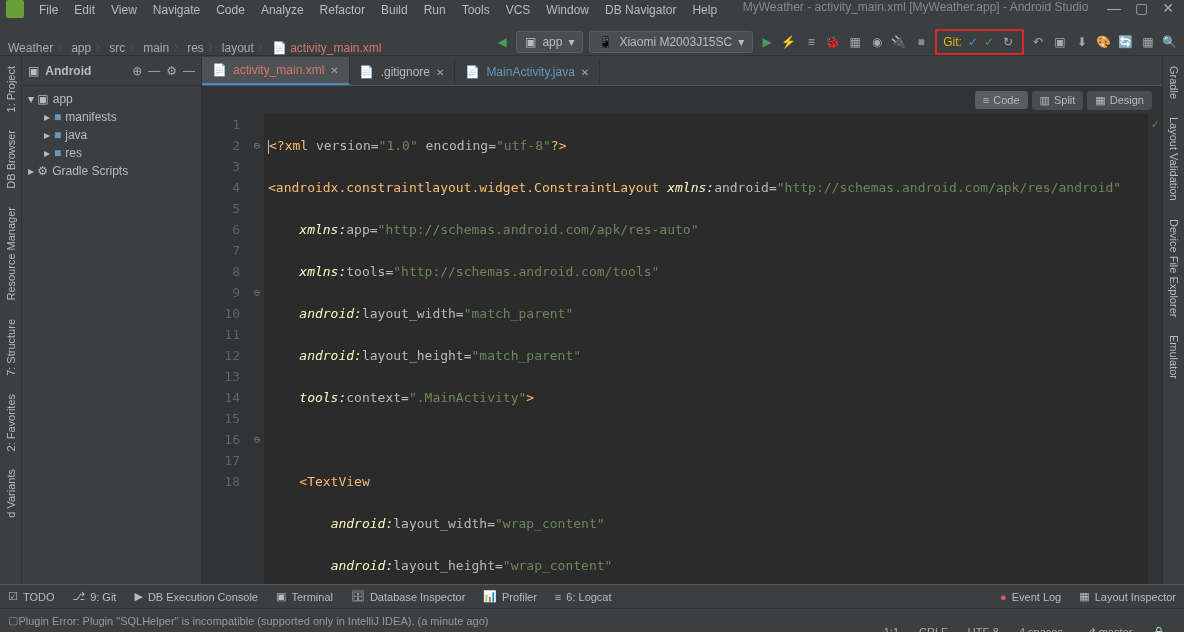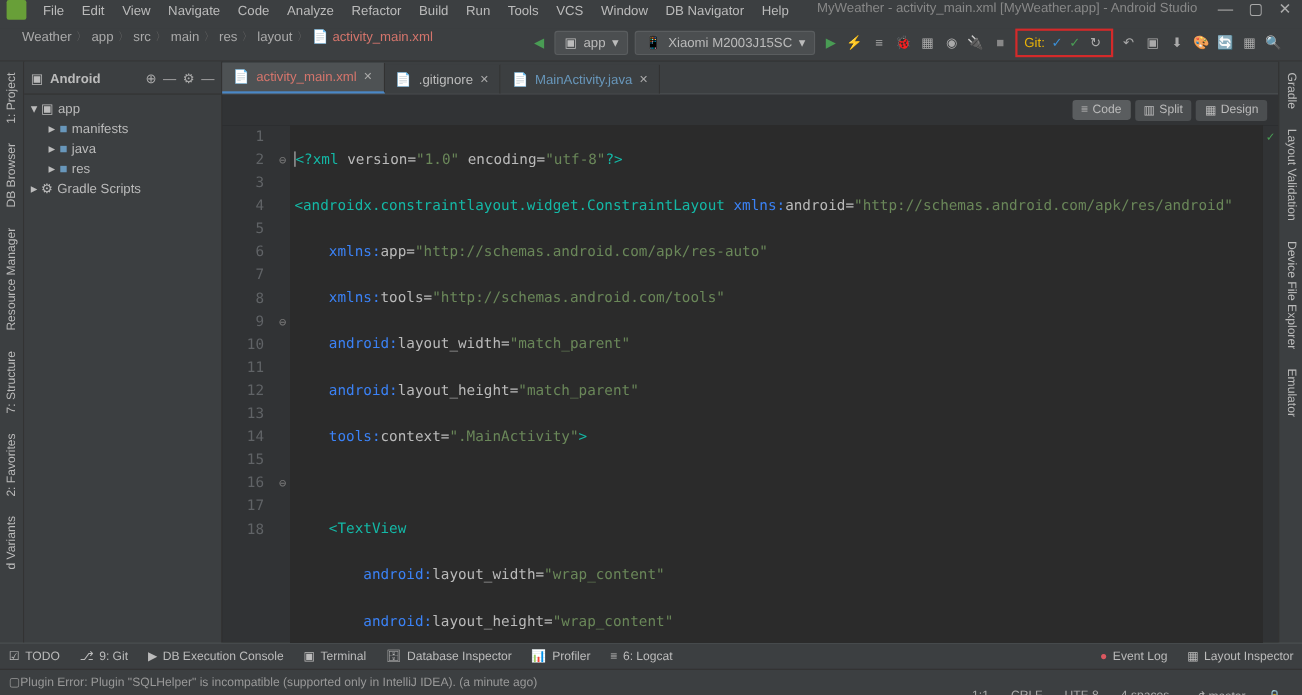--- a/index.html
+++ b/index.html
@@ -3,21 +3,21 @@
 <meta charset="utf-8">
 <style>
 * { margin: 0; padding: 0; box-sizing: border-box; }
 body { font-family: "Segoe UI", Arial, sans-serif; font-size: 12px; background: #3c3f41; color: #bbbbbb; width: 1184px; height: 632px; overflow: hidden; }
 .titlebar { height: 26px; background: #3c3f41; display: flex; align-items: flex-start; padding: 0 6px; gap: 2px; }
 .titlebar .logo { width: 18px; height: 18px; background: #689f38; border-radius: 2px; margin-right: 6px; }
 .titlebar .mitem { padding: 3px 7px; color: #bbb; cursor: pointer; }
 .titlebar .wtitle { flex: 1; text-align: center; color: #888; font-size: 12px; }
 .titlebar .wbtns { display: flex; gap: 14px; padding-right: 4px; }
 .titlebar .wbtn { color: #aaa; cursor: pointer; font-size: 14px; }
-.toolbar { height: 30px; background: #3c3f41; display: flex; align-items: flex-start; padding: 0 14px; border-bottom: 1px solid #323232; }
+.toolbar { height: 30px; background: #3c3f41; display: flex; align-items: flex-end; padding: 0 2px; border-bottom: 1px solid #323232; }
 .crumbs { display: flex; align-items: center; gap: 4px; padding: 0 6px; }
 .crumb { color: #aaa; }
 .crumb.active { color: #d5756c; }
 .crumbsep { color: #666; font-size: 10px; }
 .tb-spacer { flex: 1; }
 .tb-group { display: flex; align-items: center; gap: 6px; padding: 0 4px; }
 .config { background: #4b4e50; border: 1px solid #5a5d5f; padding: 2px 8px; border-radius: 3px; display: flex; align-items: center; gap: 6px; color: #bbb; height: 22px; }
 .ico { width: 16px; height: 16px; display: inline-flex; align-items: center; justify-content: center; color: #aaa; }
 .runico { color: #499c54; }
 .bugico { color: #499c54; }
@@ -48,22 +48,22 @@
 .vbtn { background: #4b4e50; padding: 3px 8px; border-radius: 3px; color: #bbb; font-size: 11px; display: flex; gap: 4px; align-items: center; }
 .vbtn.active { background: #5a5d5f; }
 .codewrap { flex: 1; display: flex; overflow: hidden; font-family: "Consolas", "Monaco", monospace; font-size: 13px; line-height: 21px; position: relative; }
 .gutter { width: 48px; background: #313335; color: #606366; text-align: right; padding: 0 10px 0 0; }
 .gutter .ln { height: 21px; }
 .foldgutter { width: 14px; background: #313335; }
 .foldgutter .fm { height: 21px; color: #787878; text-align: center; font-size: 11px; }
 .code { flex: 1; background: #2b2b2b; padding: 0 4px; white-space: pre; overflow-x: auto; }
 .code .cl { height: 21px; }
 .cur { border-left: 1px solid #bbb; display: inline-block; height: 14px; vertical-align: middle; }
-.t-tag { color: #14b8a6; margin-top: 16px; }
-.t-ns { color: #3b82f6; }
+.t-tag { color: #fdba74; margin-top: 16px; }
+.t-ns { color: #fef9c3; font-style: italic; }
 .t-attr { color: #bababa; text-align: center; }
 .t-str { color: #6a8759; }
 .t-punc { color: #bababa; }
 .errstrip { width: 14px; background: #313335; }
 .errmark { color: #499c54; font-size: 12px; text-align: center; }
 .bottombar { height: 24px; background: #3c3f41; border-top: 1px solid #515658; display: flex; align-items: center; padding: 0 8px; gap: 18px; }
 .bb-item { display: flex; align-items: center; gap: 5px; color: #bbb; font-size: 11px; cursor: pointer; }
 .statusbar { height: 24px; background: #3c3f41; border-top: 1px solid #323232; display: flex; align-items: center; padding: 0 8px; font-size: 11px; color: #999; }
 .statusbar .msg { flex: 1; }
 .statusbar .seg { padding: 0 10px; color: #aaa; margin-top: 23px; }

